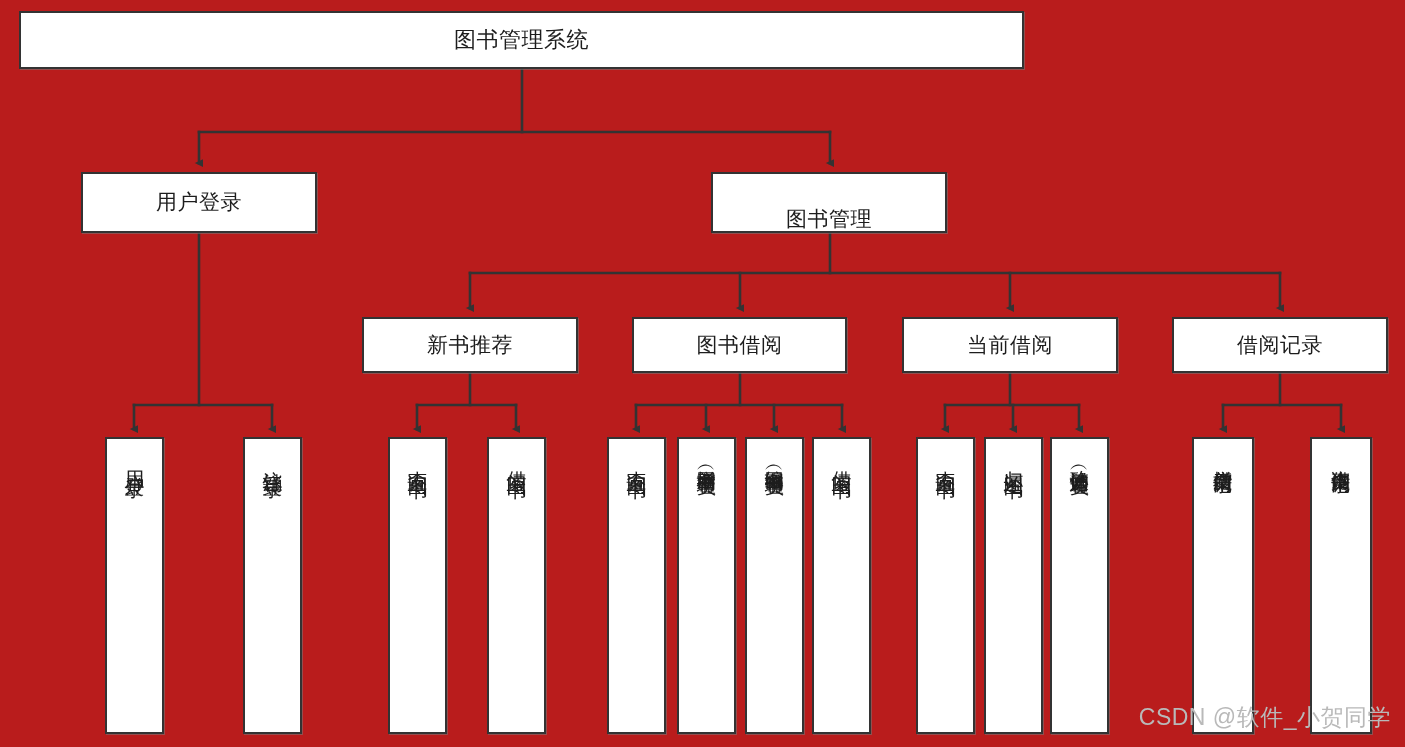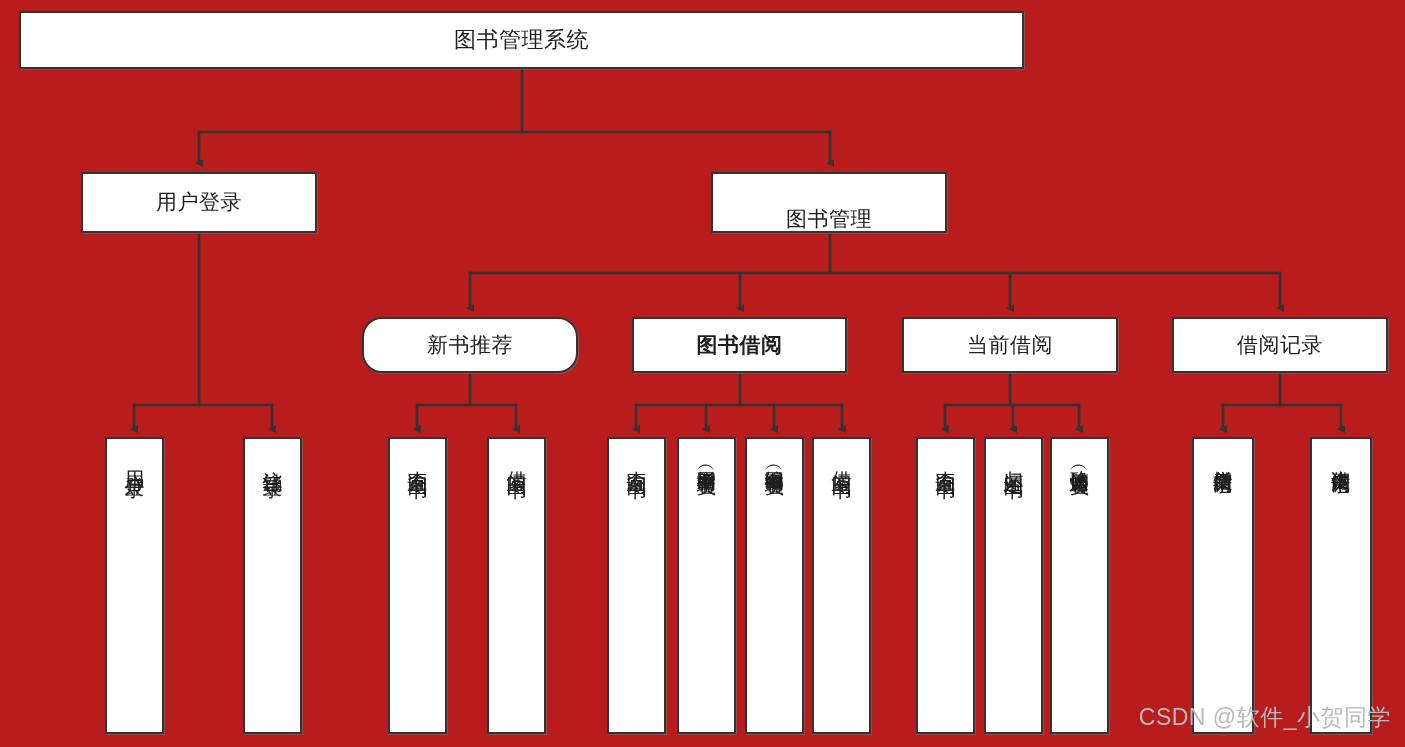--- a/index.html
+++ b/index.html
@@ -131,24 +131,24 @@
     <span class="label">图书管理系统</span>
   </div>
 
   <div class="node" style="left:81px; top:172px; width:236px; height:61px;">
     <span class="label">用户登录</span>
   </div>
   <div class="node" style="left:711px; top:172px; width:236px; height:61px;align-items:flex-end;">
     <span class="label">图书管理</span>
   </div>
 
-  <div class="node" style="left:362px; top:317px; width:216px; height:56px;border-radius:20px;">
+  <div class="node" style="left:362px; top:317px; width:216px; height:56px;">
     <span class="label">新书推荐</span>
   </div>
-  <div class="node" style="left:632px; top:317px; width:215px; height:56px;font-weight:bold;">
+  <div class="node" style="left:632px; top:317px; width:215px; height:56px;">
     <span class="label">图书借阅</span>
   </div>
   <div class="node" style="left:902px; top:317px; width:216px; height:56px;">
     <span class="label">当前借阅</span>
   </div>
   <div class="node" style="left:1172px; top:317px; width:216px; height:56px;">
     <span class="label">借阅记录</span>
   </div>
 
   <div class="node leaf" style="left:105px; top:437px; width:59px; height:297px;">

